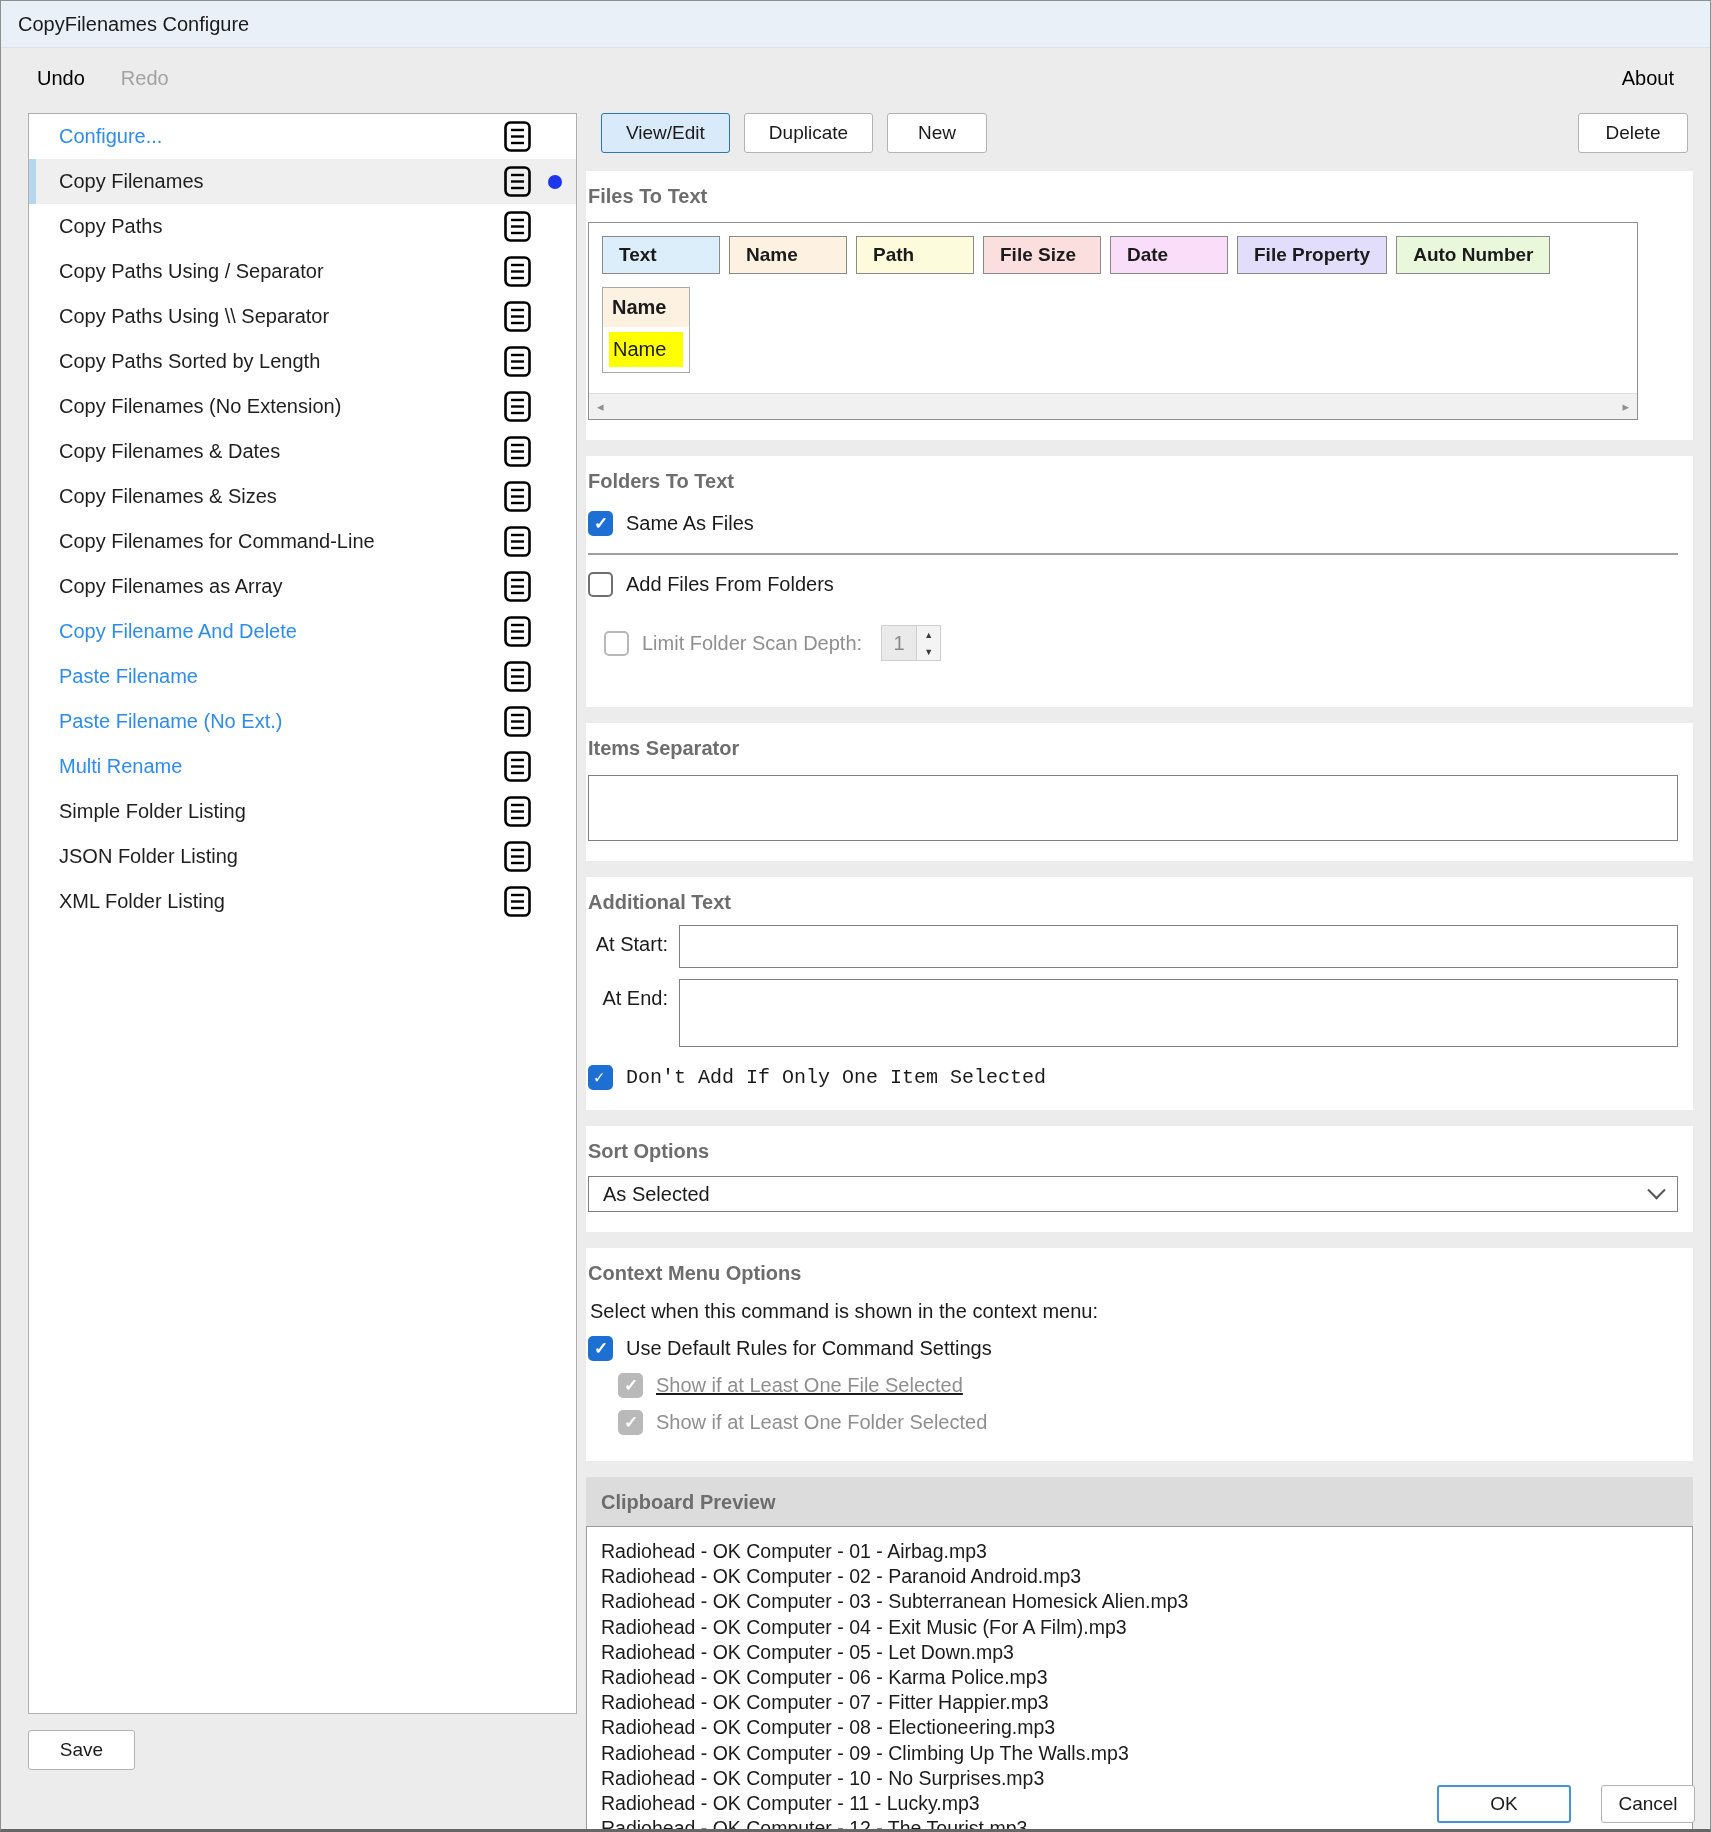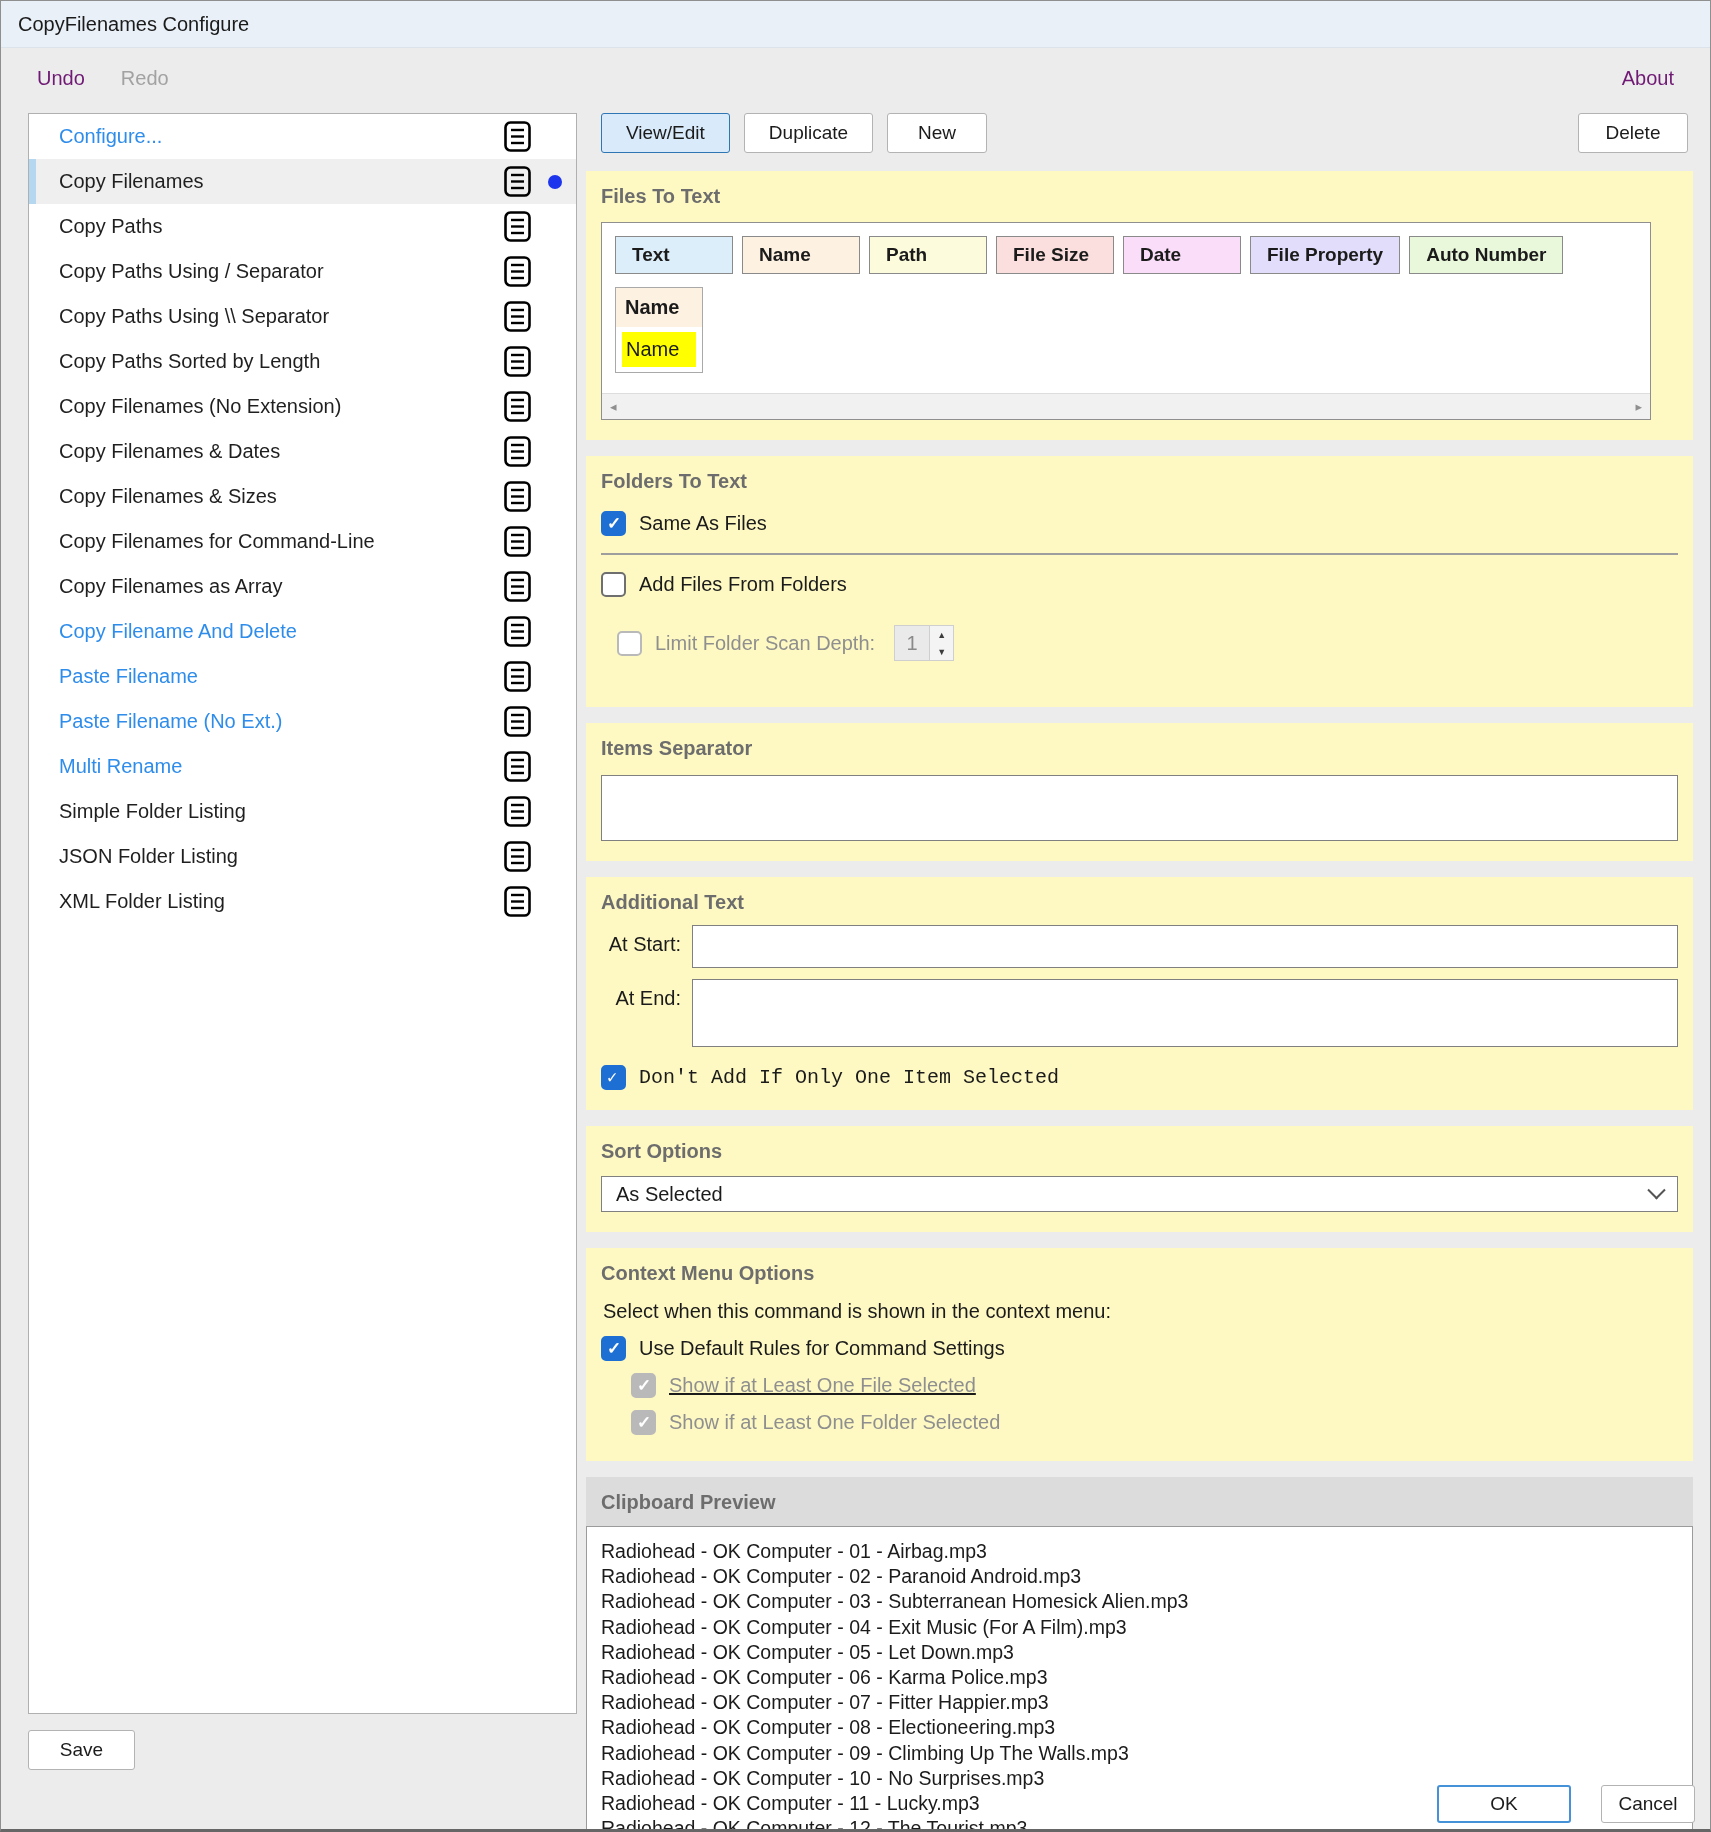--- a/index.html
+++ b/index.html
@@ -9,21 +9,21 @@
     font-family:"Liberation Sans",sans-serif;
     font-size:20px;color:#1b1b1b;
     position:relative;overflow:hidden;
     box-sizing:border-box;
     border:1px solid #8f8f8f;border-bottom:3px solid #666;
   }
   
   .titlebar{height:46px;background:#e9f0f8;border-bottom:1px solid #dde3ea;
     display:flex;align-items:center;padding-left:17px;font-size:20px;color:#1b1b1b;}
   .menubar{height:60px;display:flex;align-items:center;padding:0 36px;gap:36px;}
-  .menu-item{cursor:default;color:#701a75;}
+  .menu-item{cursor:default;color:#000000;}
   .menu-item.disabled{color:#a2a2a2;}
   .menu-right{margin-left:auto;}
   
   .left-panel{position:absolute;left:27px;top:112px;width:549px;height:1601px;
     background:#fff;border:1px solid #b0b0b0;box-sizing:border-box;overflow:hidden;}
   .row{height:45px;display:flex;align-items:center;padding:0 14px 0 30px;box-sizing:border-box;}
   .row .row-label{color:#1f1f1f;}
   .row.link .row-label{color:#2e8ceb;}
   .row.selected{background:#efefef;box-shadow:inset 7px 0 0 #b5d7f0;}
   .doc-icon{margin-left:auto;display:flex;align-items:center;}
@@ -35,21 +35,21 @@
     display:flex;align-items:center;justify-content:center;
     font-size:19px;color:#1b1b1b;box-sizing:border-box;cursor:default;}
   .btn.active{background:#d9eafa;border:1px solid #2f76b5;}
   .tab-row{position:absolute;left:600px;top:112px;display:flex;gap:14px;}
   .tab-row .btn{height:40px;padding:16px 24px;min-width:100px;}
   .delete-btn{position:absolute;right:22px;top:112px;width:110px;height:40px;}
   .ok-btn{position:absolute;right:139px;top:1784px;width:134px;height:38px;border:2px solid #4592d8;}
   .cancel-btn{position:absolute;right:15px;top:1784px;width:94px;height:38px;}
   
   .sections{position:absolute;left:585px;top:170px;width:1107px;display:flex;flex-direction:column;}
-  .section{background:#fef9c3;padding:14px 15px 20px 15px;margin-bottom:16px;box-sizing:border-box;}
+  .section{background:#ffffff;padding:14px 15px 20px 2px;margin-bottom:16px;box-sizing:border-box;}
   .section-header{font-weight:700;color:#6d6d6d;font-size:20px;}
   
   .ftt-container{width:1050px;height:198px;margin-top:14px;background:#fff;border:1px solid #8f8f8f;
     box-sizing:border-box;display:flex;flex-direction:column;}
   .ftt-inner{flex:1;padding:13px 0 0 13px;}
   .token-row{display:flex;gap:9px;}
   .token{height:38px;min-width:118px;padding:0 16px;border:1px solid #8a8a8a;
     display:flex;align-items:center;font-weight:700;font-size:19px;box-sizing:border-box;}
   .chip{width:88px;margin-top:13px;border:1px solid #a9a9a9;background:#fff;padding-bottom:5px;box-sizing:border-box;}
   .chip-header{font-weight:700;padding:8px 9px;}

